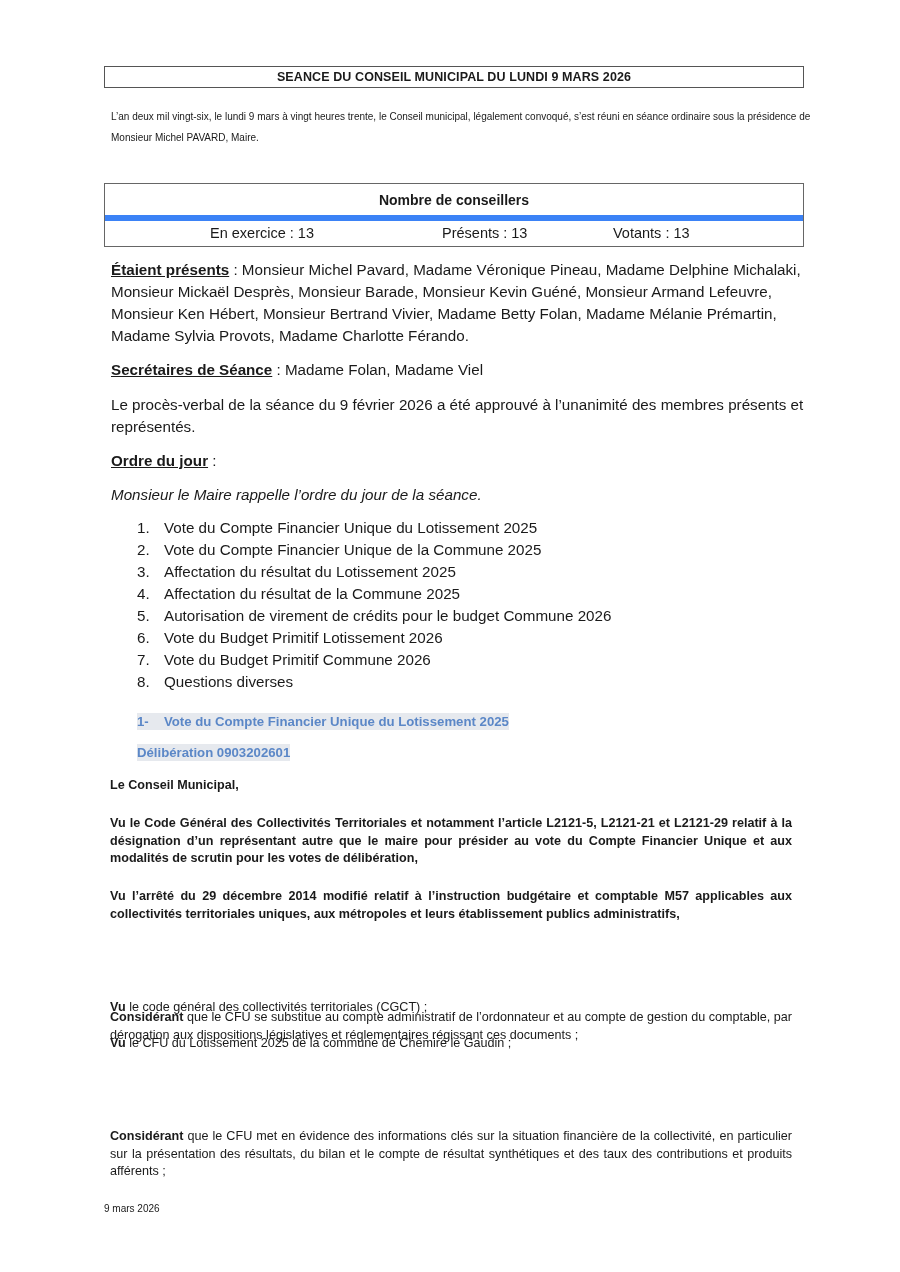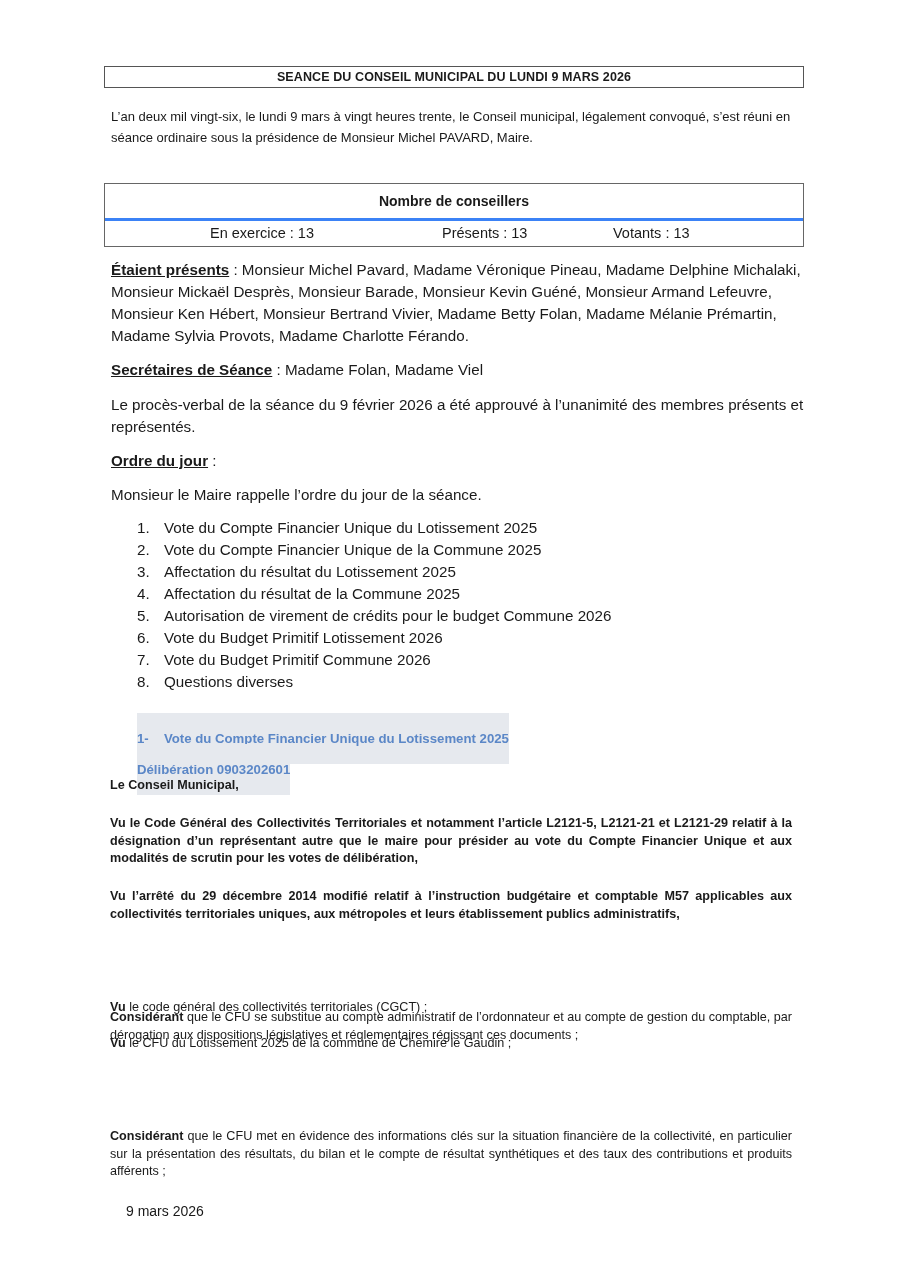--- a/index.html
+++ b/index.html
@@ -11,29 +11,29 @@
   .page { position: absolute; left: 0; top: 0; width: 900px; height: 1272px; }
 
   .title-box {
     position: absolute; left: 104px; top: 66px; width: 700px; height: 22px;
     border: 1px solid #555; box-sizing: border-box;
     display: flex; align-items: center; justify-content: center;
     font-weight: bold; font-size: 12.5px; letter-spacing: 0.1px;
   }
   .intro {
     position: absolute; left: 111px; top: 106px; width: 700px;
-    font-size: 13px; line-height: 21px;
+    font-size: 10px; line-height: 21px;
   }
 
   .counts-table {
     position: absolute; left: 104px; top: 183px; width: 700px; height: 64px;
     border: 1px solid #666; box-sizing: border-box;
   }
   .counts-header {
-    height: 37px; border-bottom: 3px solid #3b82f6; box-sizing: border-box;
+    height: 37px; border-bottom: 6px solid #3b82f6; box-sizing: border-box;
     display: flex; align-items: center; justify-content: center;
     font-weight: bold; font-size: 14px;
   }
   .counts-row { position: relative; height: 26px; font-size: 14.5px; }
   .counts-row span { position: absolute; top: 4px; white-space: nowrap; }
 
   .para {
     position: absolute; left: 111px; width: 700px;
     font-size: 15.2px; line-height: 22px;
   }
@@ -41,33 +41,33 @@
 
   .agenda {
     position: absolute; left: 137px; top: 517px; margin: 0; padding: 0; list-style: none;
     font-size: 15.2px; line-height: 22px;
   }
   .agenda li { position: relative; padding-left: 27px; white-space: nowrap; }
   .agenda .num { position: absolute; left: 0; }
 
   .hl {
     position: absolute; left: 137px; font-weight: bold; font-size: 13.2px;
-    color: #5b87c7; background: #e6e9ee; padding: 18px 0; white-space: nowrap;
+    color: #5b87c7; background: #e6e9ee; padding: 1px 0; white-space: nowrap;
   }
   .hl .pre { display: inline-block; width: 27px; }
 
   .legal {
     position: absolute; left: 110px; width: 682px;
     font-size: 12.6px; line-height: 17.5px; text-align: justify;
   }
   .legal.bold { font-weight: bold; }
   .legal b { font-weight: bold; }
 
   .footer-date {
-    position: absolute; left: 126px; top: 1203px; font-size: 14px;
+    position: absolute; left: 104px; top: 1203px; font-size: 10px;
   }
 </style>
 </head>
 <body>
 
 <div class="page">
 
   <div class="title-box">
     <span>SEANCE DU CONSEIL MUNICIPAL DU LUNDI 9 MARS 2026</span>
   </div>
@@ -84,21 +84,21 @@
   </div>
 
   <div class="para" style="top:259px;"><span class="label-u">Étaient présents</span><span> : Monsieur Michel Pavard, Madame Véronique Pineau, Madame Delphine Michalaki, Monsieur Mickaël Desprès, Monsieur Barade, Monsieur Kevin Guéné, Monsieur Armand Lefeuvre, Monsieur Ken Hébert, Monsieur Bertrand Vivier, Madame Betty Folan, Madame Mélanie Prémartin, Madame Sylvia Provots, Madame Charlotte Férando.</span></div>
 
   <div class="para" style="top:359px;"><span class="label-u">Secrétaires de Séance</span><span> : Madame Folan, Madame Viel</span></div>
 
   <div class="para" style="top:394px;">Le procès-verbal de la séance du 9 février 2026 a été approuvé à l’unanimité des membres présents et représentés.</div>
 
   <div class="para" style="top:450px;"><span class="label-u">Ordre du jour</span><span> :</span></div>
 
-  <div class="para" style="top:484px;">Monsieur le Maire rappelle l’ordre du jour de la séance.</div>
+  <div class="para" style="top:484px;font-style:italic;">Monsieur le Maire rappelle l’ordre du jour de la séance.</div>
 
   <ol class="agenda">
     <li><span class="num">1.</span><span>Vote du Compte Financier Unique du Lotissement 2025</span></li>
     <li><span class="num">2.</span><span>Vote du Compte Financier Unique de la Commune 2025</span></li>
     <li><span class="num">3.</span><span>Affectation du résultat du Lotissement 2025</span></li>
     <li><span class="num">4.</span><span>Affectation du résultat de la Commune 2025</span></li>
     <li><span class="num">5.</span><span>Autorisation de virement de crédits pour le budget Commune 2026</span></li>
     <li><span class="num">6.</span><span>Vote du Budget Primitif Lotissement 2026</span></li>
     <li><span class="num">7.</span><span>Vote du Budget Primitif Commune 2026</span></li>
     <li><span class="num">8.</span><span>Questions diverses</span></li>

